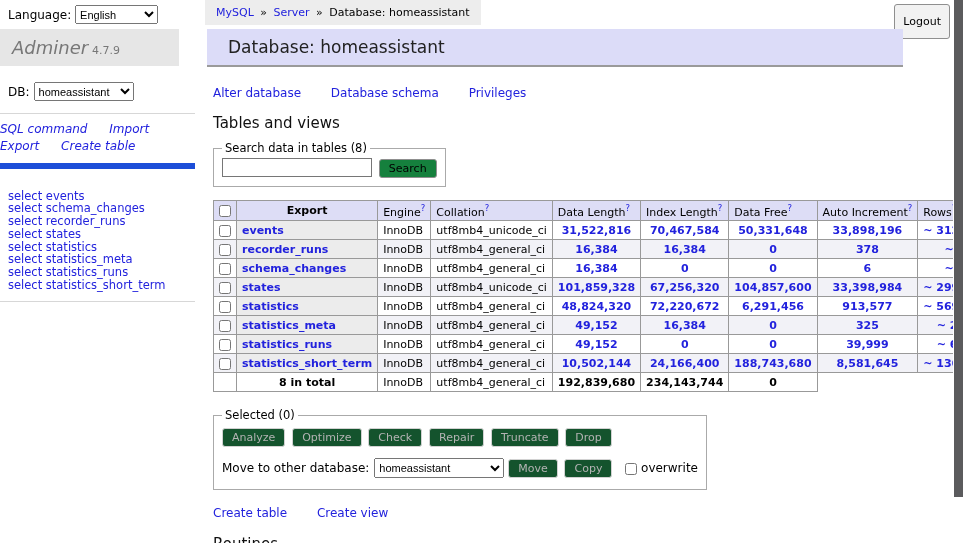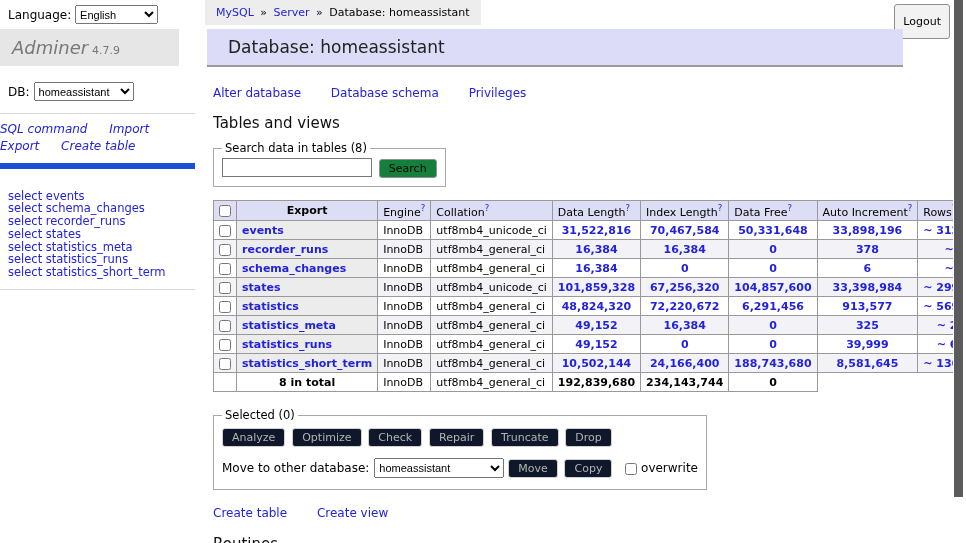--- a/index.html
+++ b/index.html
@@ -56,21 +56,21 @@
   h3.sec { margin:14px 0 0 0; font-size:15px; font-weight:normal; color:#111; }
 
   fieldset { display:inline-block; border:1px solid #aaa; margin:0; padding:3px 8px 8px 8px; }
   legend { font-size:11.5px; padding:0 3px; }
   .search-fs { margin-top:9px; }
   .search-fs input[type=text] { width:150px; height:19px; border:1px solid #767676; font-size:11px; padding:1px 3px; }
   .btn {
     font-family:inherit; font-size:11px; padding:2px 9px; margin-left:3px;
     background:#15803d; border:1px solid #8f8f8f; border-radius:3px; color:#000; cursor:pointer;
   }
-  .btn:disabled { color:#b3b3b3; border-color:#d2d2d2; background:#0f172a; cursor:default; }
+  .btn:disabled { color:#b3b3b3; border-color:#d2d2d2; background:#14532d; cursor:default; }
 
   
   table.db { border-collapse:collapse; margin-top:13px; font-size:11px; }
   table.db th, table.db td { border:1px solid #999; padding:2px 5px; height:19px; white-space:nowrap; }
   table.db thead th { background:#ddddf6; font-weight:normal; text-align:left; }
   table.db thead th.tcol { font-weight:bold; text-align:center; min-width:110px; }
   table.db thead th.ck { min-width:20px; }
   sup.help { font-size:8.5px; color:#2222dd; cursor:pointer; }
   table.db tbody th.name { background:#ececec; text-align:left; min-width:110px; }
   table.db tbody th.name a { font-weight:bold; }
@@ -133,20 +133,21 @@
     <a>SQL command</a>
     <a>Import</a>
     <a>Export</a>
     <a>Create table</a>
   </p>
   <div class="table-list">
     <a>select events</a>
     <a>select schema_changes</a>
     <a>select recorder_runs</a>
     <a>select states</a>
+    <a>select statistics</a>
     <a>select statistics_meta</a>
     <a>select statistics_runs</a>
     <a>select statistics_short_term</a>
   </div>
 </aside>
 
 <h1 class="page-title">Database: homeassistant</h1>
 
 <div class="content">
   <p class="nav-links">

